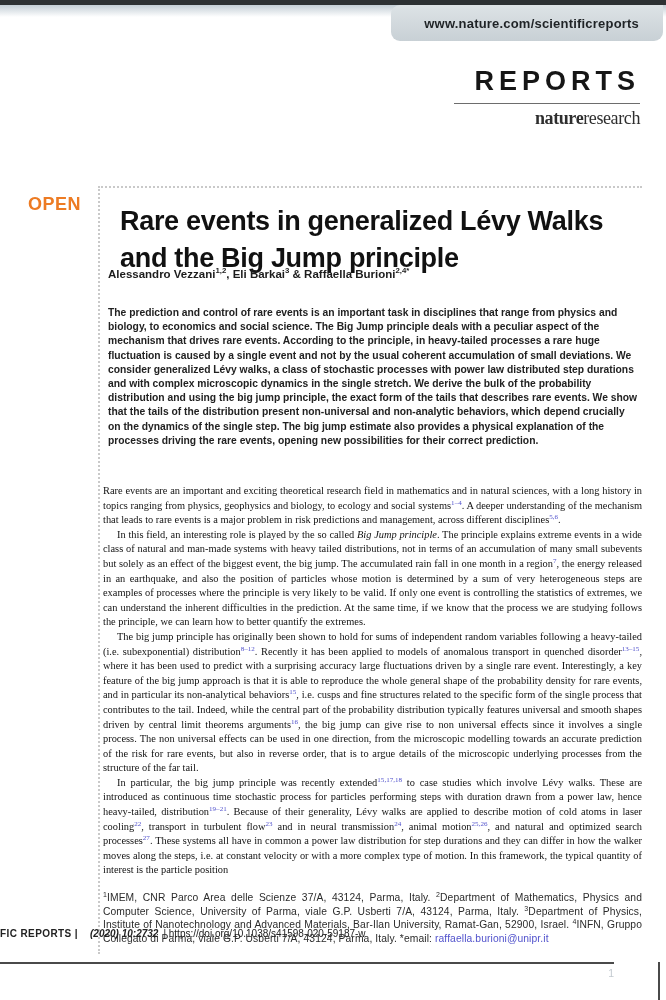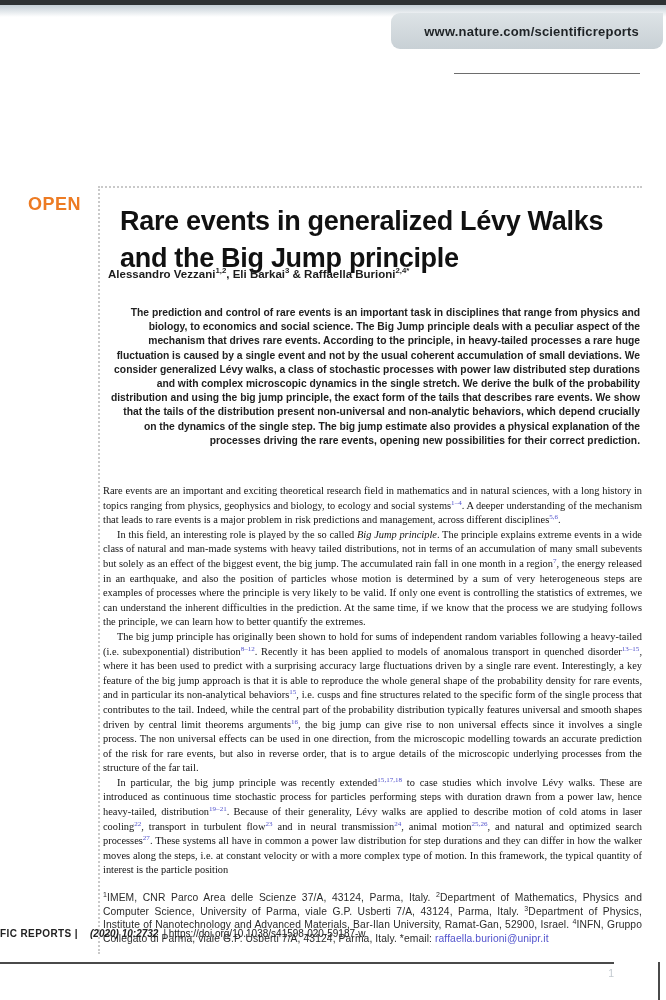--- a/index.html
+++ b/index.html
@@ -8,40 +8,40 @@
     font-family:"Liberation Sans",sans-serif;color:#1a1a1a;overflow:hidden;
   }
   
   .topbar{position:absolute;left:0;top:0;width:666px;height:5px;background:#2d3133;}
   .topband{position:absolute;left:0;top:5px;width:666px;height:12px;
     background:linear-gradient(#c3ced5,#ffffff);}
   .urlbox{position:absolute;top:5px;right:3px;width:272px;height:36px;
     background:linear-gradient(#dde3e6,#c8d0d5);
     border-radius:9px 0 9px 9px;
     display:flex;align-items:center;justify-content:flex-end;padding-right:24px;
-    box-sizing:border-box;margin-top:8px;}
+    box-sizing:border-box;}
   .urlbox span{font-size:13px;font-weight:700;color:#1f2326;letter-spacing:.2px;}
   .logo{position:absolute;top:66px;right:26px;text-align:right;}
   .logo .l1{font-size:23px;font-weight:700;letter-spacing:2.5px;color:#cd3b31;line-height:25px;}
   .logo .l2{font-size:27px;font-weight:700;letter-spacing:5px;color:#161616;line-height:30px;}
   .logo .rule{border-top:1.5px solid #6d6d6d;width:186px;margin:7px 0 4px auto;}
   .logo .pub{font-family:"Liberation Serif",serif;font-size:18px;color:#2e2e2e;letter-spacing:-.4px;}
   .logo .pub b{font-weight:700;}
   
   .open-badge{position:absolute;left:28px;top:194px;font-size:18px;font-weight:700;
     letter-spacing:.5px;color:#ed7b23;}
   .dot-h{position:absolute;left:98px;top:186px;width:544px;border-top:2px dotted #c9c9c9;}
   .dot-v{position:absolute;left:98px;top:186px;height:768px;border-left:2px dotted #c9c9c9;}
   
   .col{position:absolute;left:108px;width:532px;}
   .title{top:191px;font-size:27px;line-height:37px;font-weight:700;color:#111;
     letter-spacing:-.3px;}
   .authors{top:268px;font-size:11.5px;font-weight:700;color:#1c1c1c;}
   .abstract{top:306px;font-size:10.3px;line-height:14.2px;font-weight:700;color:#222;
-    text-align:right;}
+    text-align:left;}
   .bodytext{top:484px;left:103px;width:539px;font-family:"Liberation Serif",serif;
     font-size:10.4px;line-height:14.6px;color:#121212;text-align:justify;}
   .bodytext p{margin:0;}
   .bodytext p + p{text-indent:14px;}
   .footnote{top:891px;left:103px;width:539px;font-size:10.3px;line-height:13.7px;
     color:#2b2b2b;text-align:justify;letter-spacing:.1px;}
   sup{font-size:.68em;line-height:0;}
   sup.ref{color:#5152cc;}
   sup.plain{color:inherit;}
   .link{color:#5152cc;}
@@ -59,21 +59,23 @@
 </head>
 <body>
 
 <div class="topbar"></div>
 <div class="topband"></div>
 <div class="urlbox">
   <span>www.nature.com/scientificreports</span>
 </div>
 
 <div class="logo">
+  <div class="l2">REPORTS</div>
   <div class="rule"></div>
+  <div class="pub"><b>nature</b><span>research</span></div>
 </div>
 
 <div class="open-badge">OPEN</div>
 <div class="dot-h"></div>
 <div class="dot-v"></div>
 
 <h1 class="col title" style="margin:12px;">Rare events in generalized Lévy Walks and the Big Jump principle</h1>
 <div class="col authors">Alessandro Vezzani<sup class="plain">1,2</sup>, Eli Barkai<sup class="plain">3</sup> &amp; Raffaella Burioni<sup class="plain">2,4*</sup></div>
 <div class="col abstract">The prediction and control of rare events is an important task in disciplines that range from physics and biology, to economics and social science. The Big Jump principle deals with a peculiar aspect of the mechanism that drives rare events. According to the principle, in heavy-tailed processes a rare huge fluctuation is caused by a single event and not by the usual coherent accumulation of small deviations. We consider generalized Lévy walks, a class of stochastic processes with power law distributed step durations and with complex microscopic dynamics in the single stretch. We derive the bulk of the probability distribution and using the big jump principle, the exact form of the tails that describes rare events. We show that the tails of the distribution present non-universal and non-analytic behaviors, which depend crucially on the dynamics of the single step. The big jump estimate also provides a physical explanation of the processes driving the rare events, opening new possibilities for their correct prediction.</div>
 

